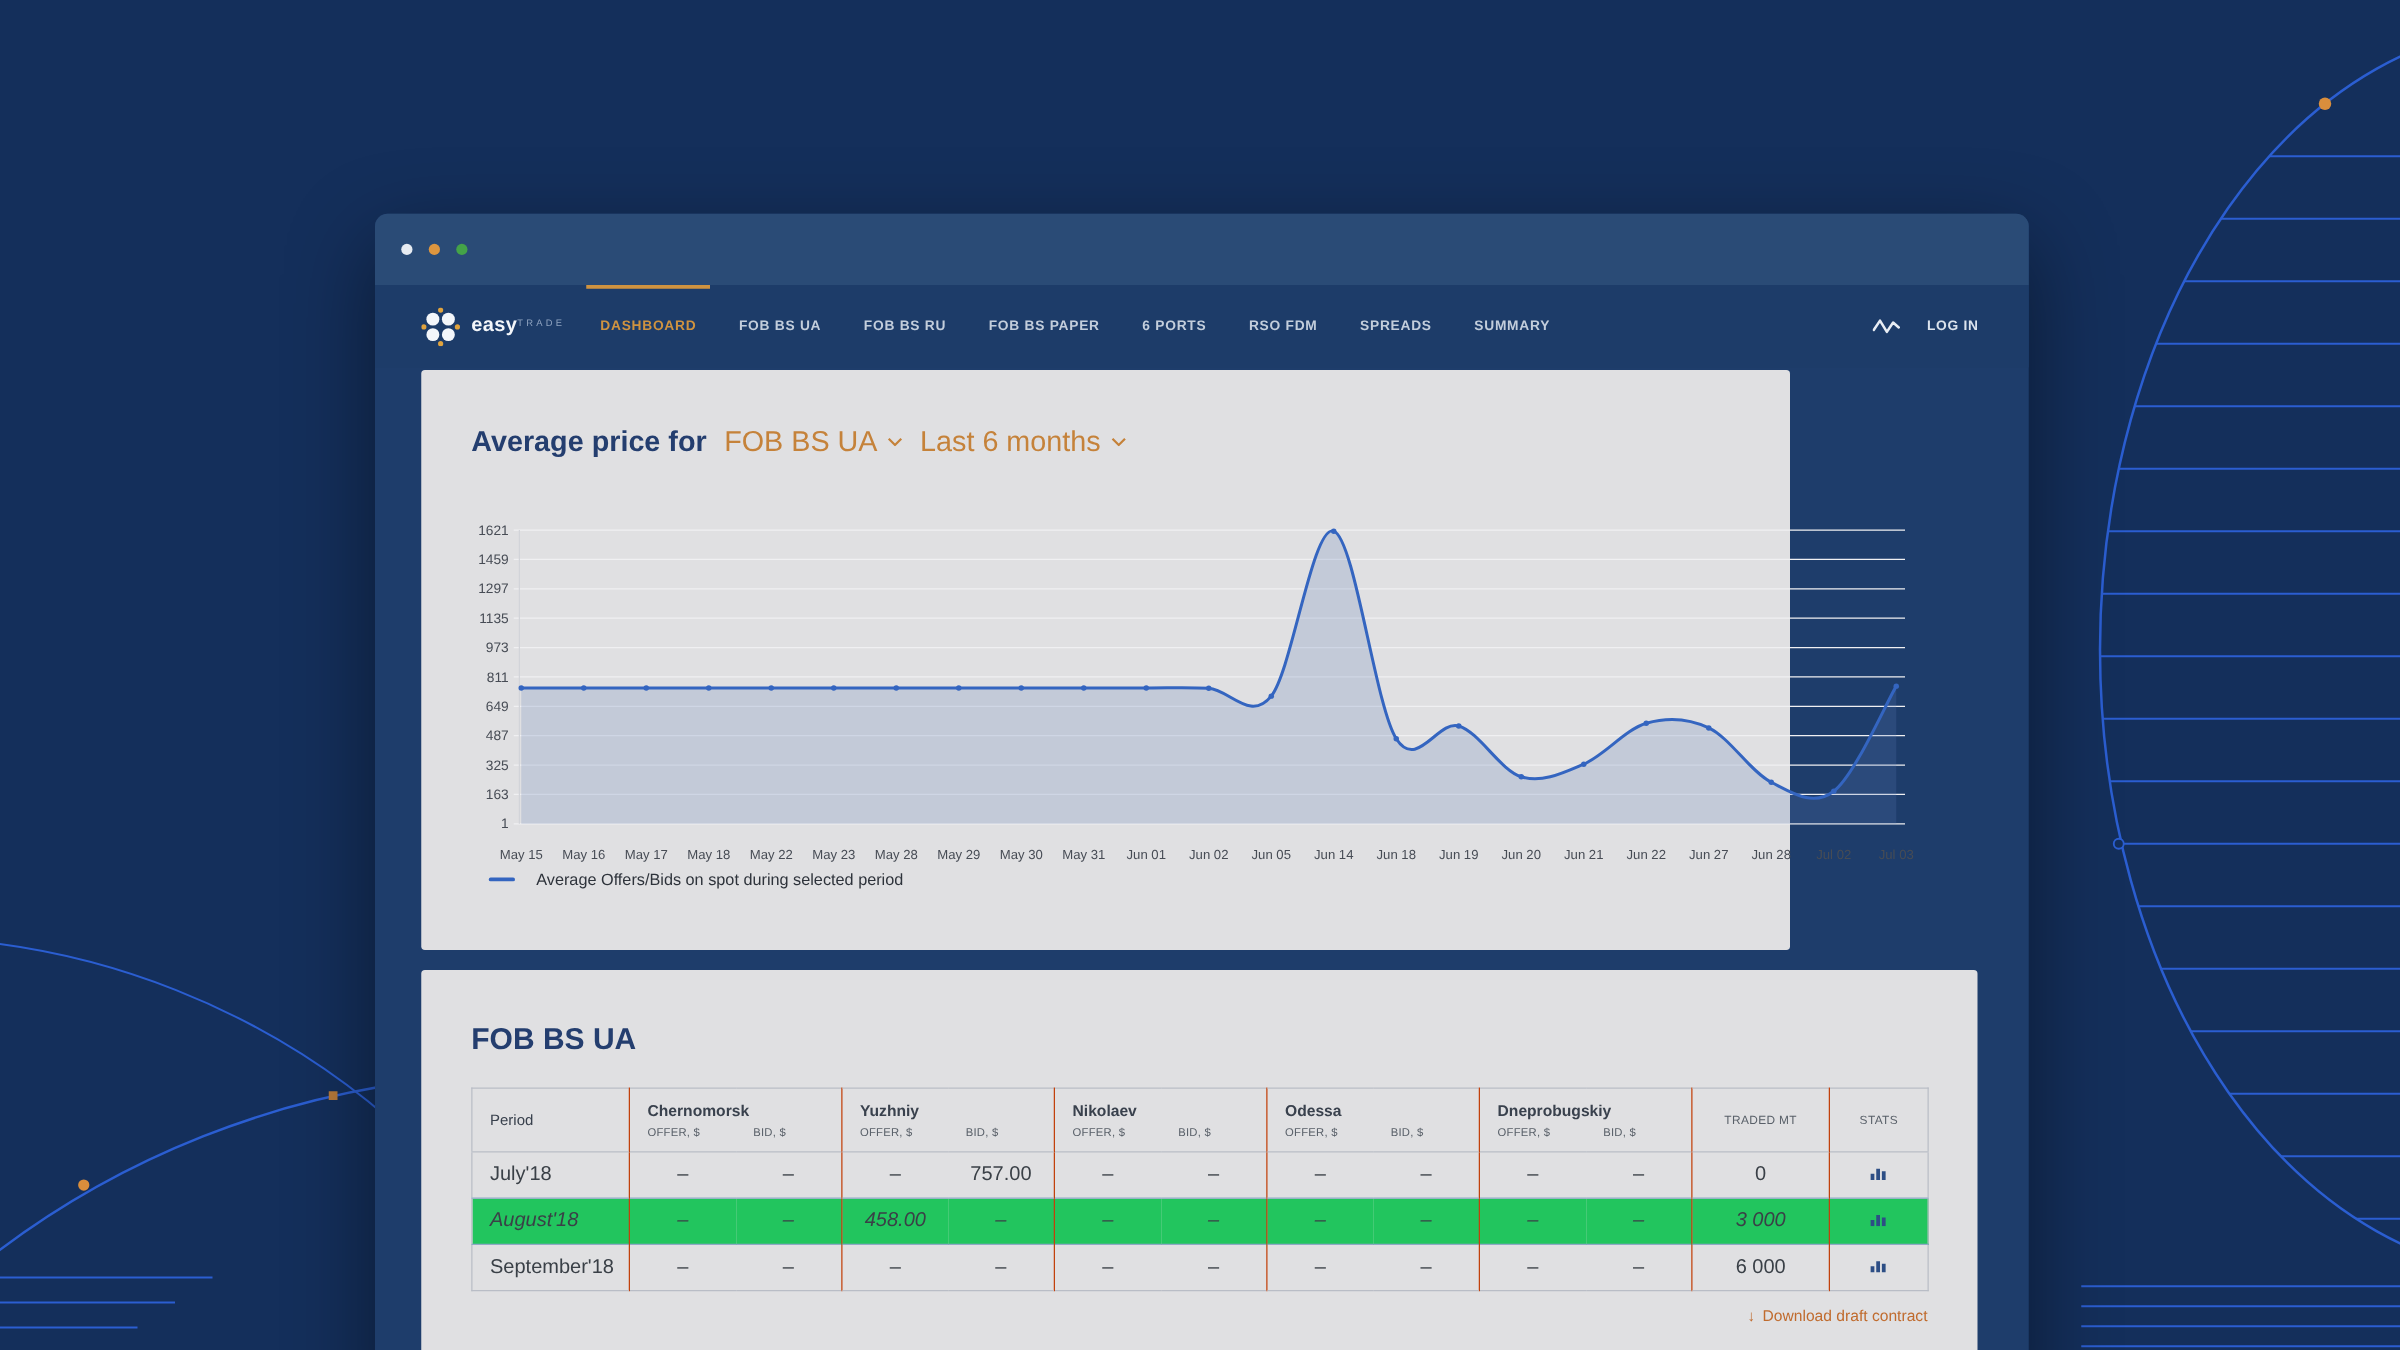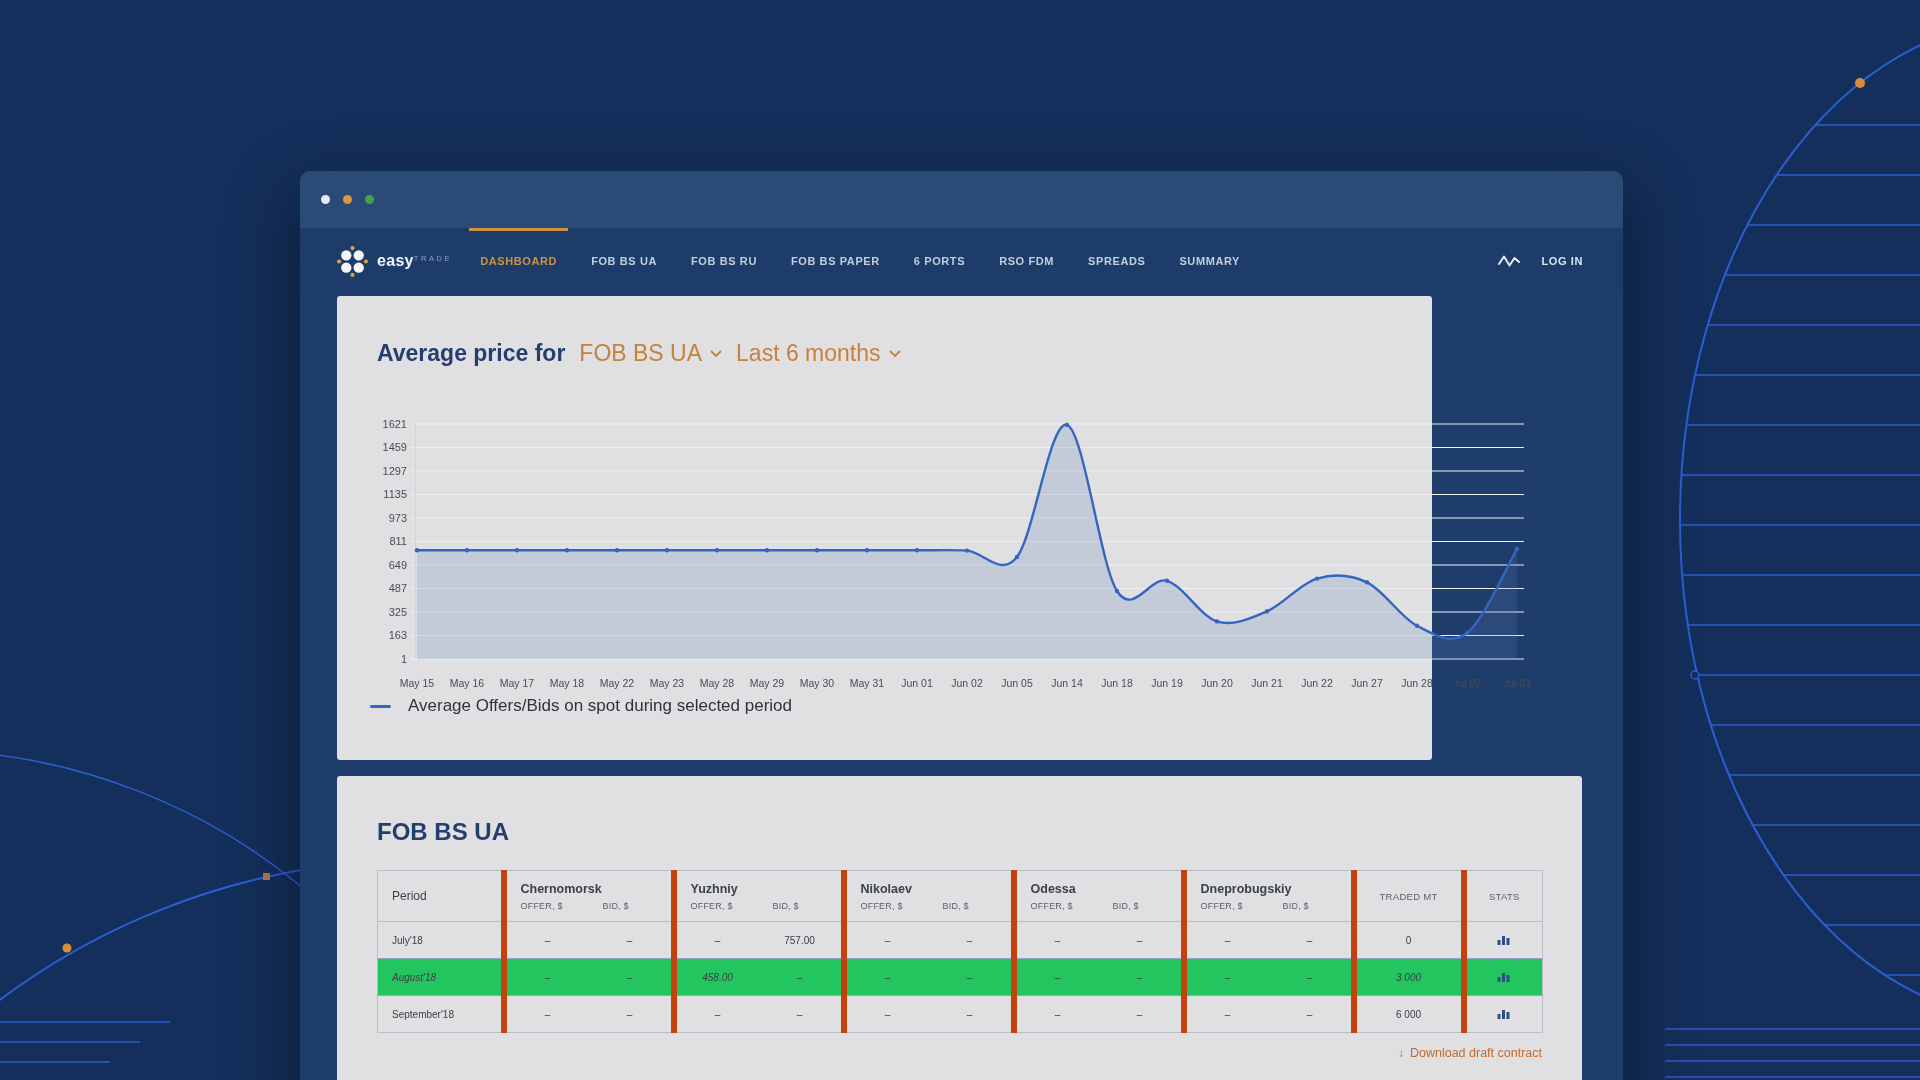--- a/index.html
+++ b/index.html
@@ -35,39 +35,39 @@
 
   
   .chart-card { position:relative; width:1095px; height:464px; margin-bottom:16px; }
   .chart-title-row { position:absolute; top:44px; left:40px; display:flex;
                      align-items:center; gap:14px; }
   .title-prefix { color:#243e6f; font-size:23px; font-weight:bold; }
   .selector { color:#c5823a; font-size:23px; display:flex; align-items:center;
               gap:8px; cursor:pointer; }
   .chart-svg { position:absolute; top:115px; left:30px; }
   .chart-svg text { font-family:"Liberation Sans","DejaVu Sans",sans-serif; fill:#474c55; }
-  .legend { position:absolute; left:33px; top:400px; display:flex; align-items:center;
-            gap:17px; color:#2e333b; font-size:17px; }
+  .legend { position:absolute; left:54px; top:400px; display:flex; align-items:center;
+            gap:17px; color:#2e333b; font-size:13px; }
   .legend-swatch { width:21px; height:3px; background:#3465c0; border-radius:2px; }
 
   
   .table-card { width:1245px; height:350px; padding:42px 40px 0; }
   .table-title { color:#243e6f; font-size:24px; font-weight:bold; margin-bottom:24px; }
   table { border-collapse:collapse; width:1165px; table-layout:fixed;
           border:1px solid #b9bdc6; }
   th { font-weight:normal; }
   .port-h { text-align:left; padding:11px 0 0 14px; font-size:12.5px; font-weight:bold;
             color:#39414d; }
   .sub-h { text-align:left; padding:5px 0 10px 14px; font-size:9px; color:#596069;
            letter-spacing:.2px; }
   .period-h { text-align:left; padding-left:14px; font-size:12px; color:#39414d; }
   .mini-h { font-size:9.5px; color:#596069; text-align:center; letter-spacing:.3px; }
-  .group-start { border-left:6px solid #c2410c; }
+  .group-start { border-left:1px solid #c2410c; }
   tbody tr { border-top:1px solid #b9bdc6; }
-  tbody td { height:37px; font-size:10px; color:#3a4047; text-align:center; }
+  tbody td { height:37px; font-size:16px; color:#3a4047; text-align:center; }
   td.period { text-align:left; padding-left:14px; }
   tr.hl { background:#22c55e; border-top:1px solid #90a8c6; border-bottom:1px solid #90a8c6;font-style:italic; }
   .stats-ic rect { fill:#2d4e85; }
   .download { width:1165px; display:flex; justify-content:flex-end; align-items:center;
               gap:6px; margin-top:13px; color:#c06b2e; font-size:12.5px; cursor:pointer; }
   .dl-arrow { font-size:12px; }
 </style>
 </head>
 <body>
 

